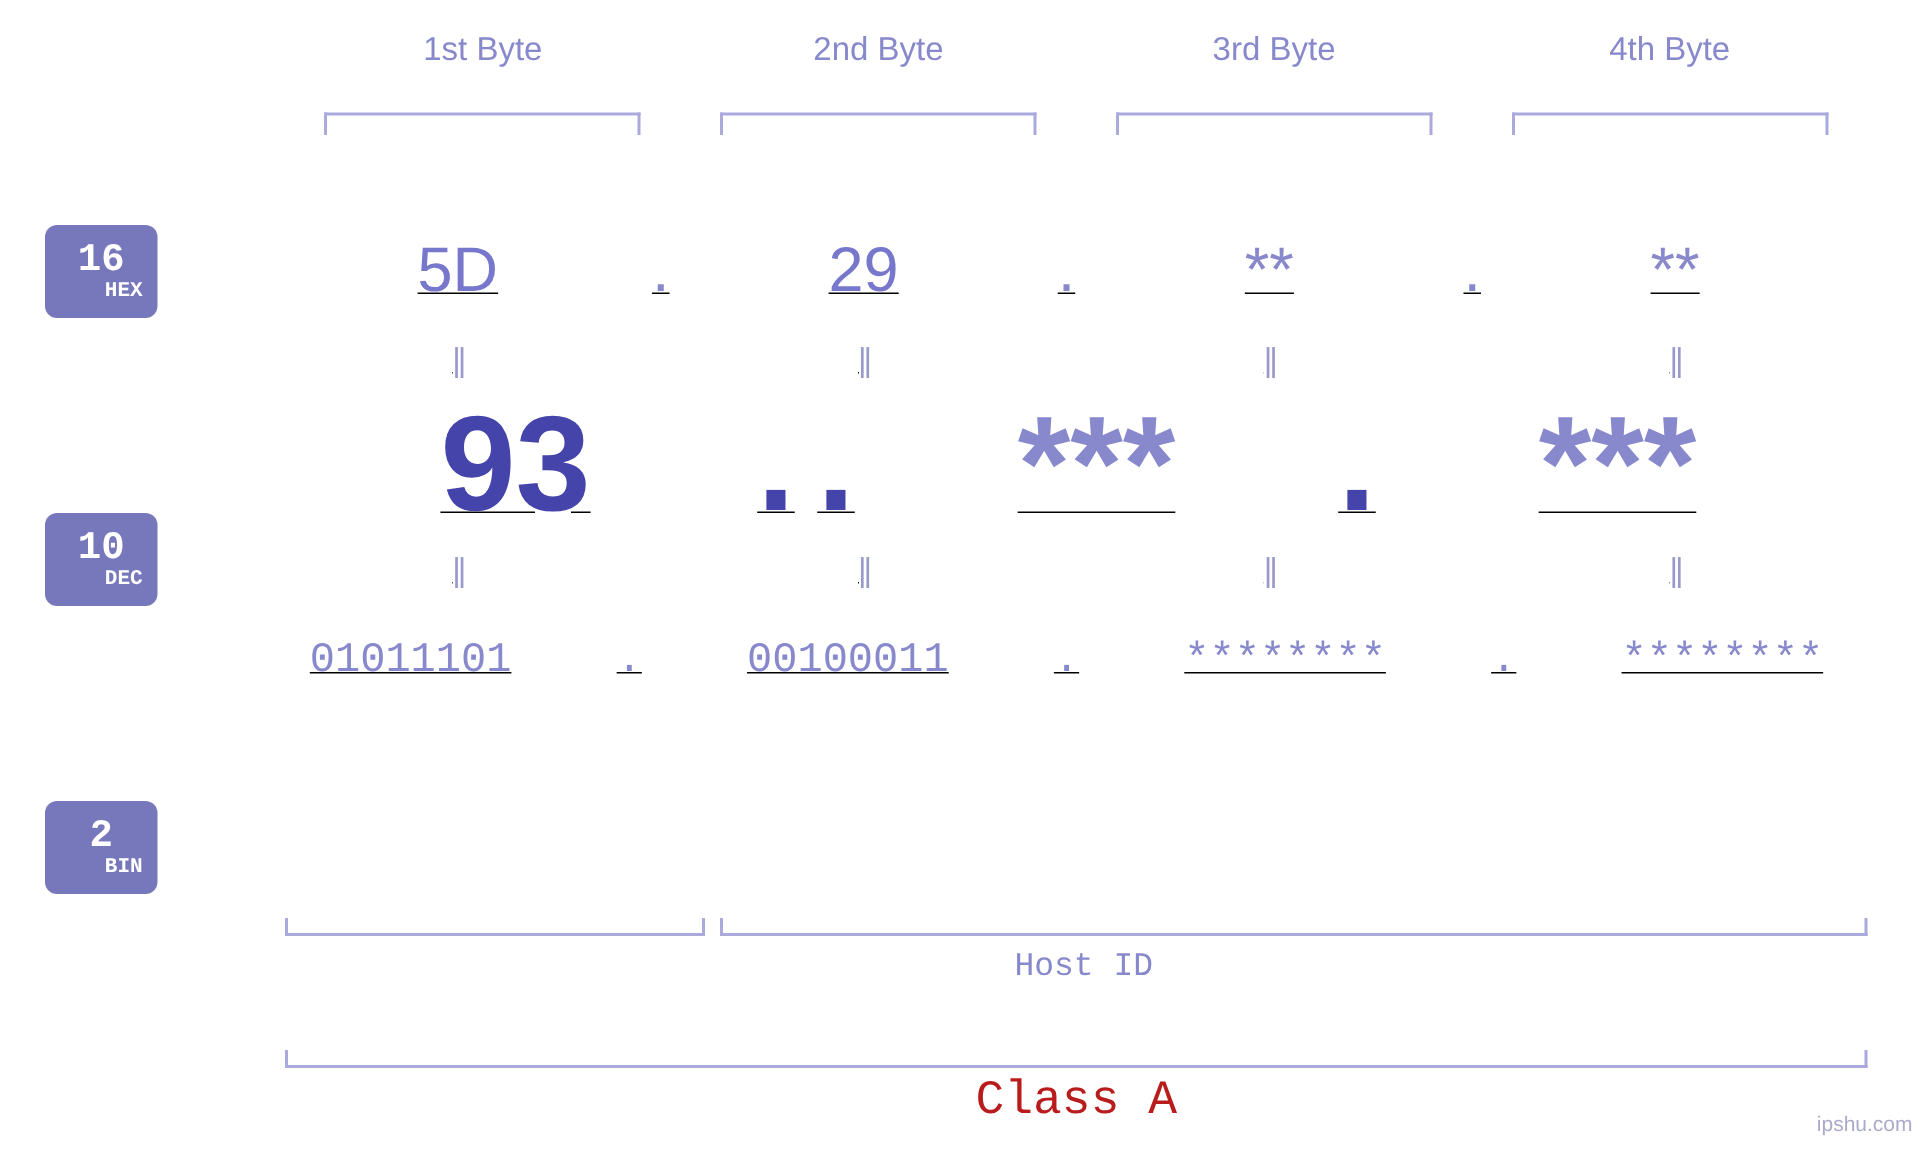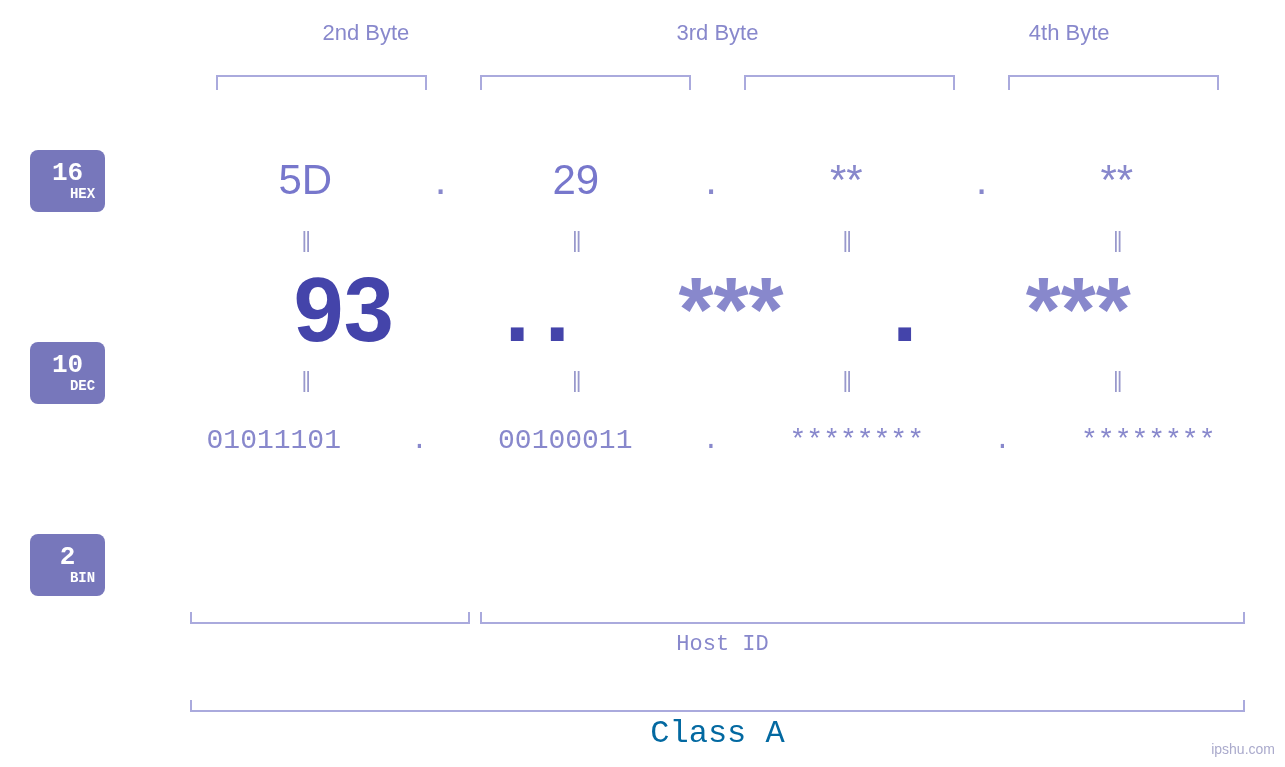--- a/index.html
+++ b/index.html
@@ -79,20 +79,21 @@
       line-height: 1.2;
       margin-left: 30px;
     }
 
     
     .main-grid {
       position: absolute;
       top: 120px;
       left: 190px;
       right: 53px;
+      text-decoration: underline;
     }
 
     
     .row-hex {
       display: flex;
       align-items: center;
       height: 80px;
       margin-top: 20px;
     }
 
@@ -254,21 +255,21 @@
     }
 
     
     .class-label {
       position: absolute;
       bottom: 15px;
       left: 190px;
       right: 40px;
       text-align: center;
       font-size: 32px;
-      color: #0369a1;
+      color: #b91c1c;
       font-family: 'Courier New', monospace;
     }
 
     
     .watermark {
       position: absolute;
       bottom: 10px;
       right: 10px;
       font-size: 14px;
       color: #aaaacc;
@@ -304,20 +305,23 @@
     }
 
   </style>
 </head>
 <body>
 
 <div class="container">
 
   <div class="byte-headers">
     <div class="byte-col">
+      <span class="byte-label">1st Byte</span>
+    </div>
+    <div class="byte-col">
       <span class="byte-label">2nd Byte</span>
     </div>
     <div class="byte-col">
       <span class="byte-label">3rd Byte</span>
     </div>
     <div class="byte-col">
       <span class="byte-label">4th Byte</span>
     </div>
   </div>
 

